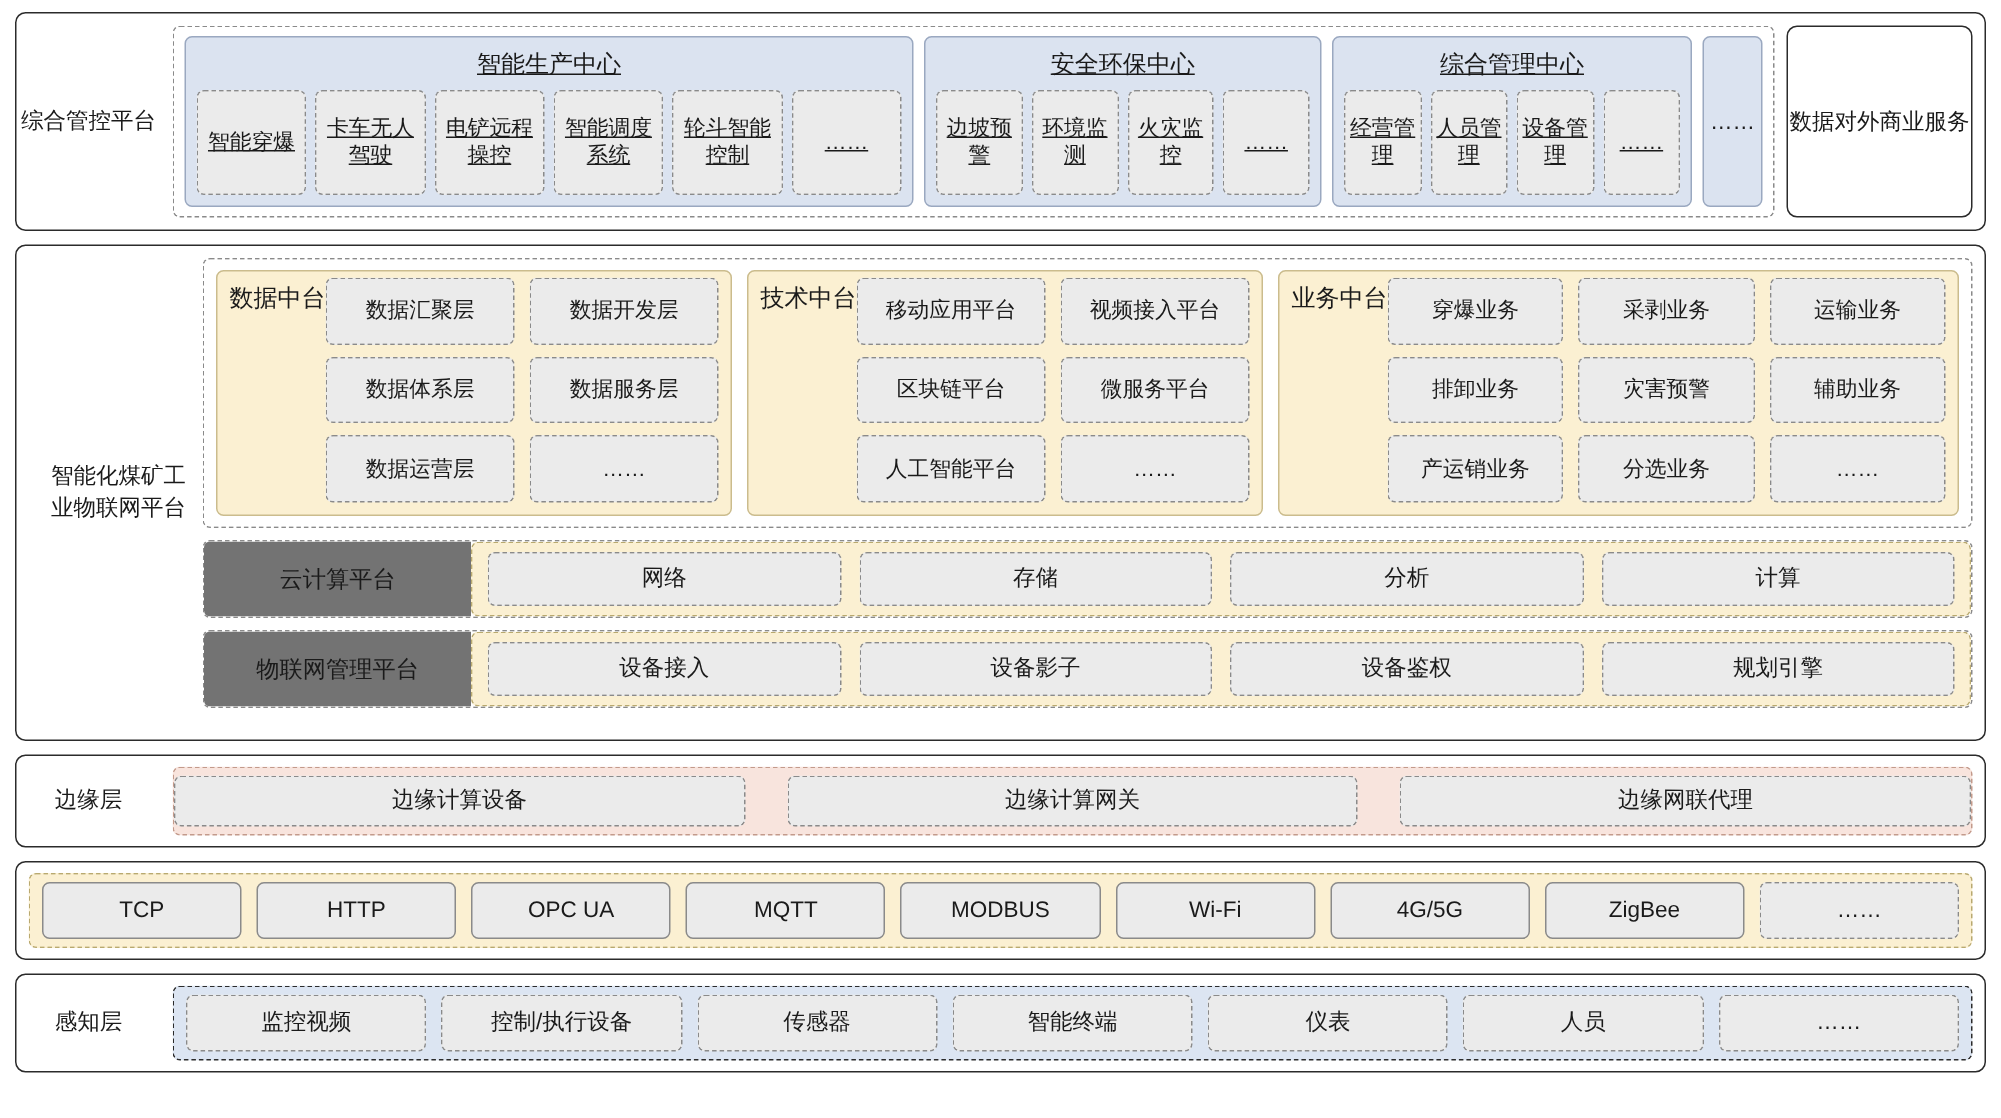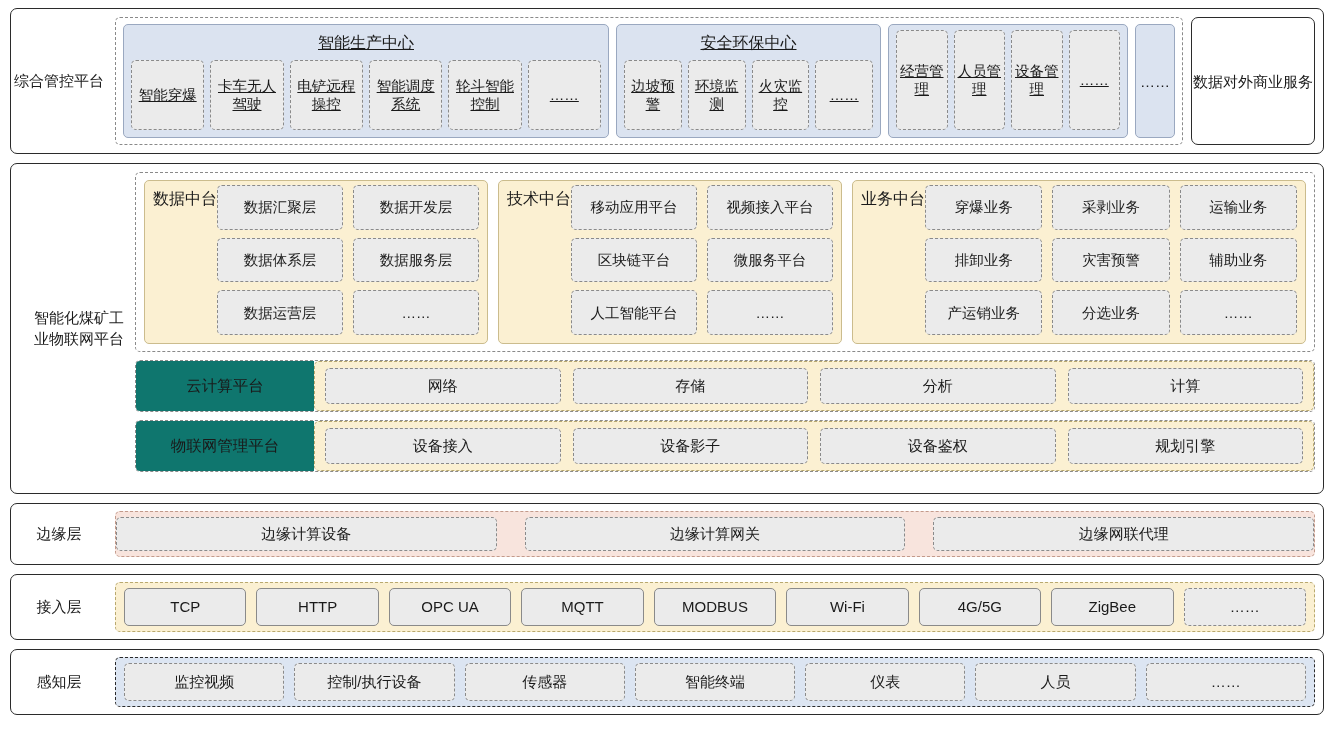--- a/index.html
+++ b/index.html
@@ -207,21 +207,21 @@
     box-sizing: border-box;
     background: #ffffff;
     overflow: hidden;
   }
   .strip-label {
     flex: 0 0 178px;
     display: flex;
     align-items: center;
     justify-content: center;
     font-size: 15.5px;
-    background: #0f766e;
+    background: #737373;
   }
   .strip-body {
     flex: 1 1 auto;
     background: #fbf0d2;
     border: 1.2px dashed #b9a96f;
     border-radius: 5px;
     display: flex;
     gap: 12px;
     padding: 6px 10px;
     box-sizing: border-box;
@@ -316,20 +316,21 @@
           <div class="center-title">安全环保中心</div>
           <div class="center-items">
             <div class="cell dash">边坡预警</div>
             <div class="cell dash">环境监测</div>
             <div class="cell dash">火灾监控</div>
             <div class="cell dash">……</div>
           </div>
         </div>
 
         <div class="center-group g-mgmt">
+          <div class="center-title">综合管理中心</div>
           <div class="center-items">
             <div class="cell dash">经营管理</div>
             <div class="cell dash">人员管理</div>
             <div class="cell dash">设备管理</div>
             <div class="cell dash">……</div>
           </div>
         </div>
 
         <div class="r1-extra">……</div>
       </div>
@@ -412,21 +413,20 @@
     <div class="band-body">
       <div class="edge-inner">
         <div class="cell dash">边缘计算设备</div>
         <div class="cell dash">边缘计算网关</div>
         <div class="cell dash">边缘网联代理</div>
       </div>
     </div>
   </div>
 
   <div class="band row4">
-    <div class="band-label">接入层</div>
     <div class="band-body">
       <div class="access-inner">
         <div class="cell solidthin">TCP</div>
         <div class="cell solidthin">HTTP</div>
         <div class="cell solidthin">OPC UA</div>
         <div class="cell solidthin">MQTT</div>
         <div class="cell solidthin">MODBUS</div>
         <div class="cell solidthin">Wi-Fi</div>
         <div class="cell solidthin">4G/5G</div>
         <div class="cell solidthin">ZigBee</div>

